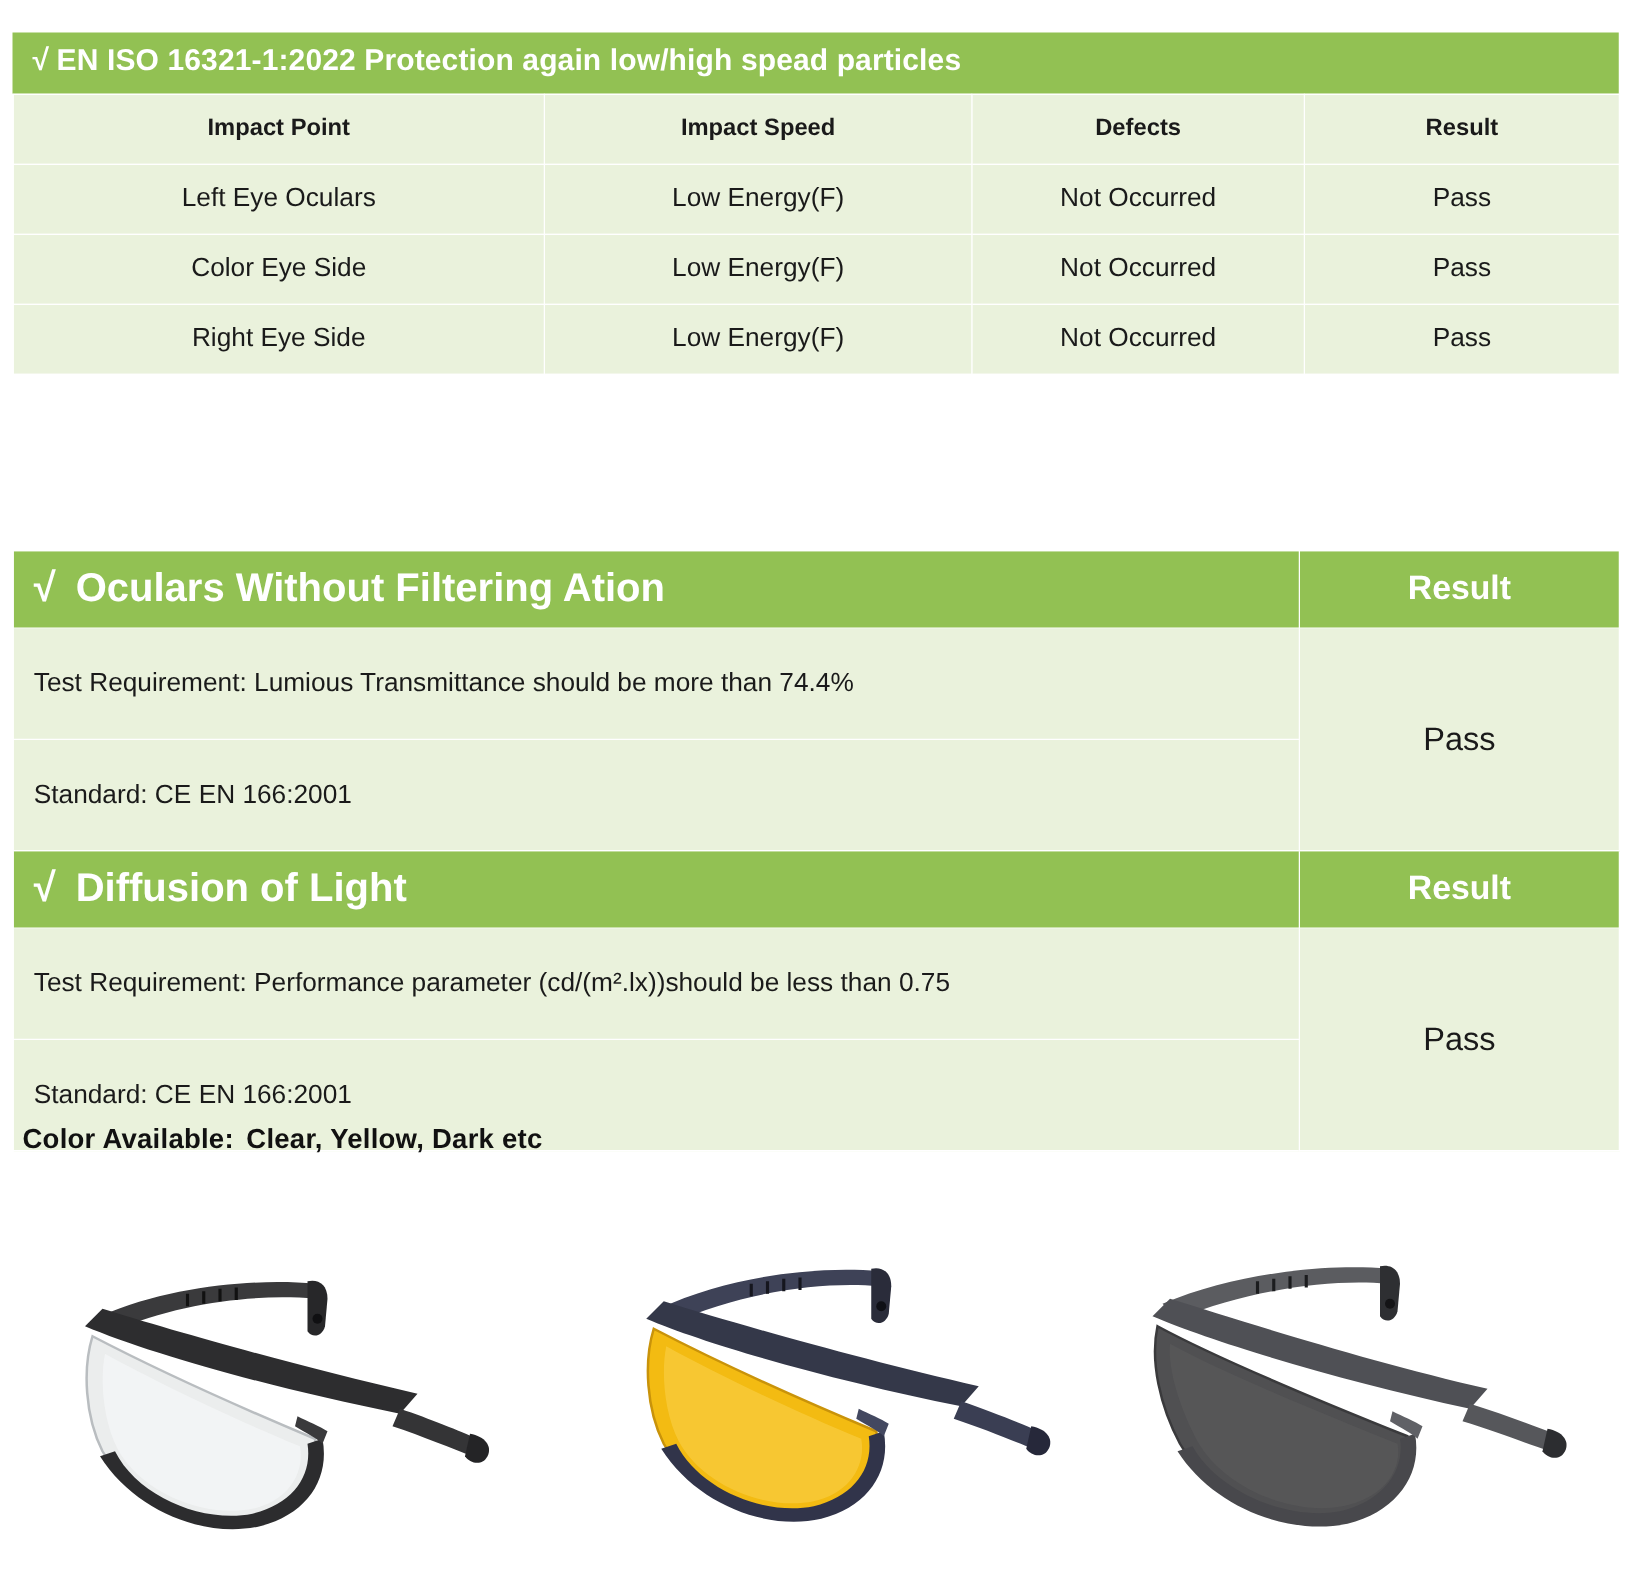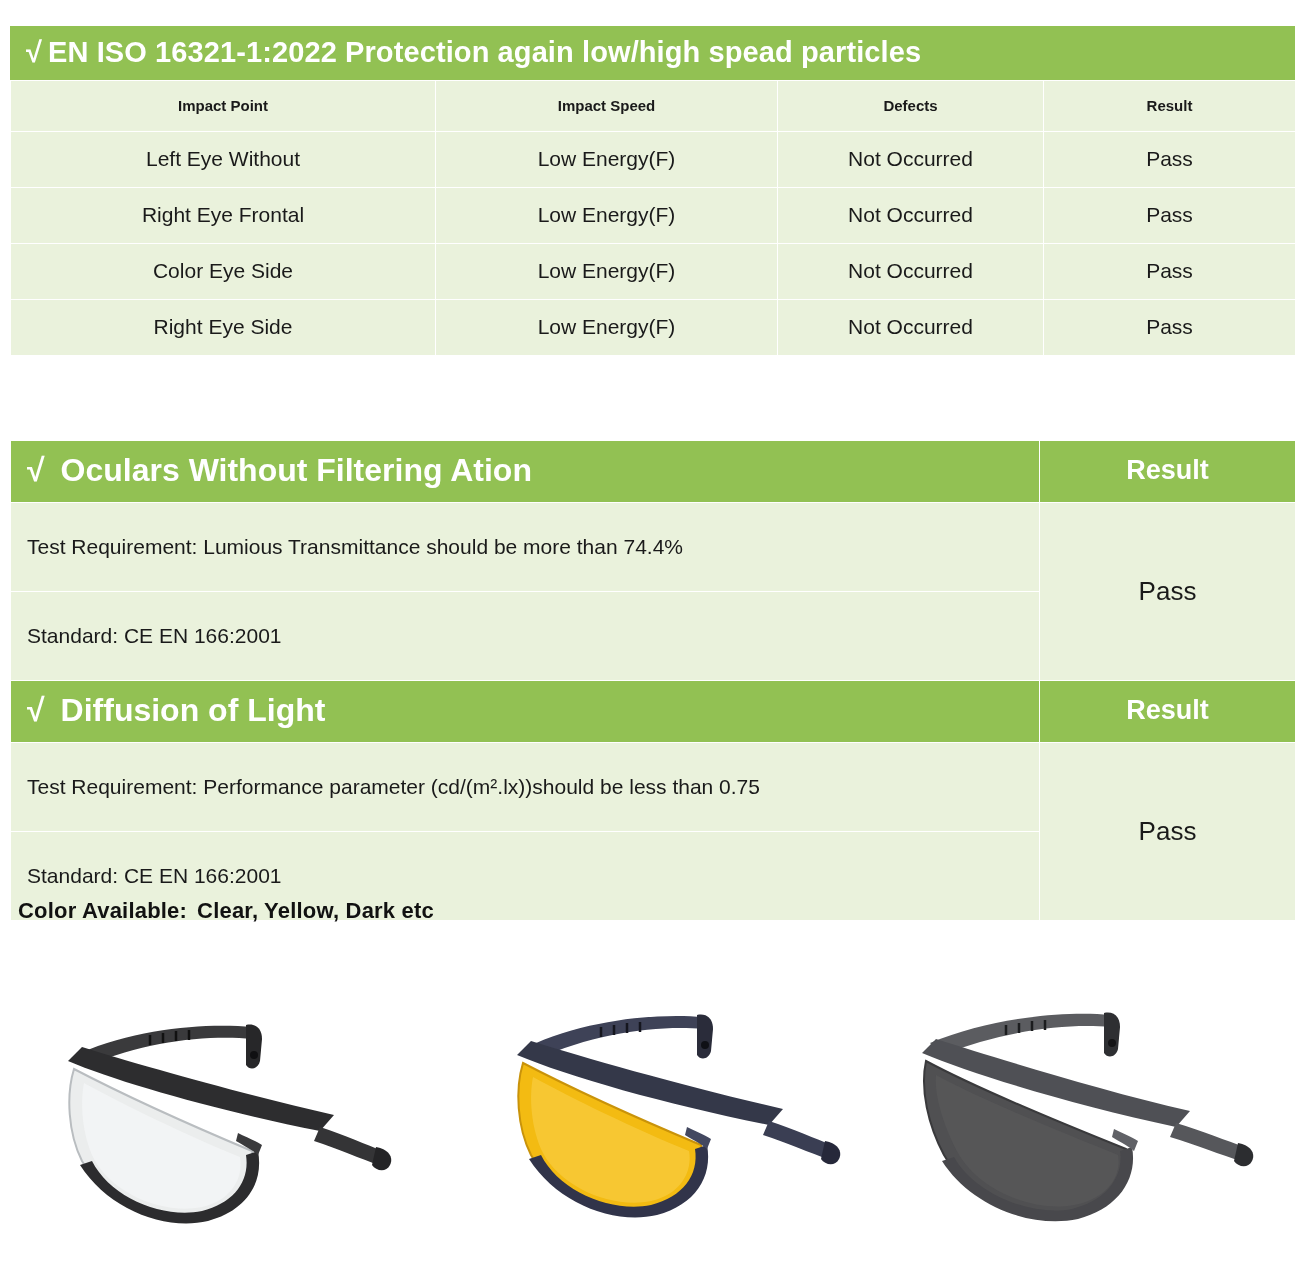--- a/index.html
+++ b/index.html
@@ -24,21 +24,21 @@
   
   .impact-section {
     position: absolute;
     left: 10px;
     top: 26px;
     width: 1285px;
   }
   .band {
     background: #92c153;
     color: #ffffff;
-    font-size: 29px;
+    font-size: 24px;
     font-weight: bold;
     padding: 10px 16px 12px 16px;
     line-height: 1.12;
     letter-spacing: .1px;
   }
   .band .tick {
     font-weight: bold;
     margin-right: 6px;
   }
   table.grid {
@@ -50,21 +50,21 @@
     border: 1px solid #ffffff;
     background: #eaf2dc;
     text-align: center;
     font-size: 21px;
     font-weight: normal;
     color: #1a1a1a;
     padding: 14px 4px;
   }
   table.grid thead th {
     font-weight: bold;
-    font-size: 15px;
+    font-size: 19px;
     padding: 16px 4px 17px 4px;
   }
   table.grid tbody td {
     padding: 15px 4px 16px 4px;
   }
 
   
   .col-a { width: 425px; }
   .col-b { width: 342px; }
   .col-c { width: 266px; }
@@ -168,27 +168,21 @@
       <thead>
         <tr>
           <th>Impact Point</th>
           <th>Impact Speed</th>
           <th>Defects</th>
           <th>Result</th>
         </tr>
       </thead>
       <tbody>
         <tr>
-          <td>Left Eye Without</td>
-          <td>Low Energy(F)</td>
-          <td>Not Occurred</td>
-          <td>Pass</td>
-        </tr>
-        <tr>
-          <td>Right Eye Frontal</td>
+          <td>Left Eye Oculars</td>
           <td>Low Energy(F)</td>
           <td>Not Occurred</td>
           <td>Pass</td>
         </tr>
         <tr>
           <td>Color Eye Side</td>
           <td>Low Energy(F)</td>
           <td>Not Occurred</td>
           <td>Pass</td>
         </tr>

